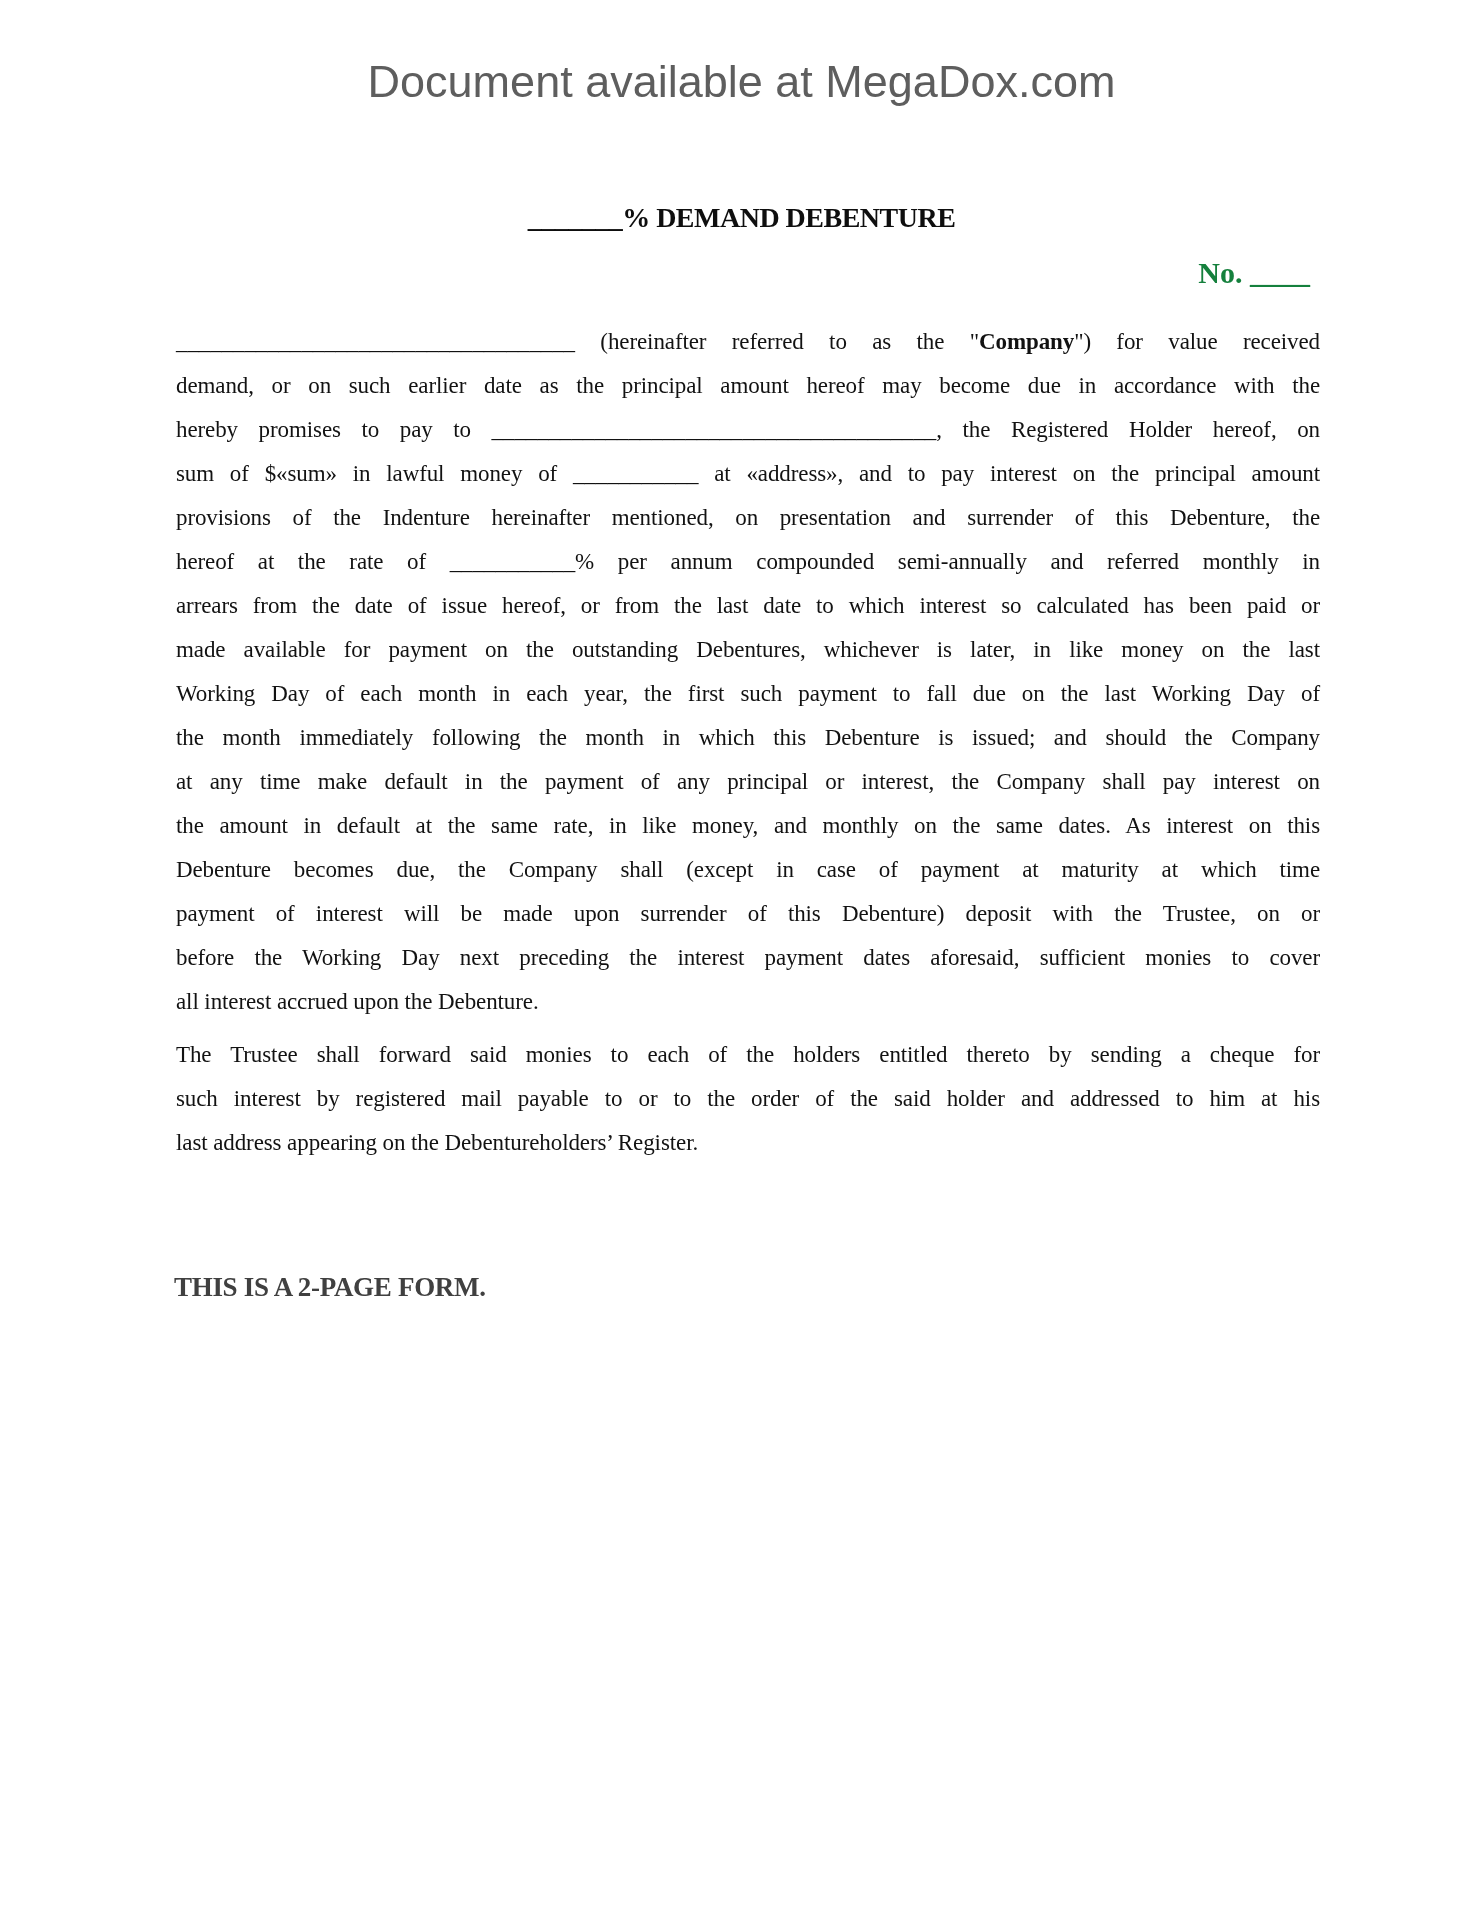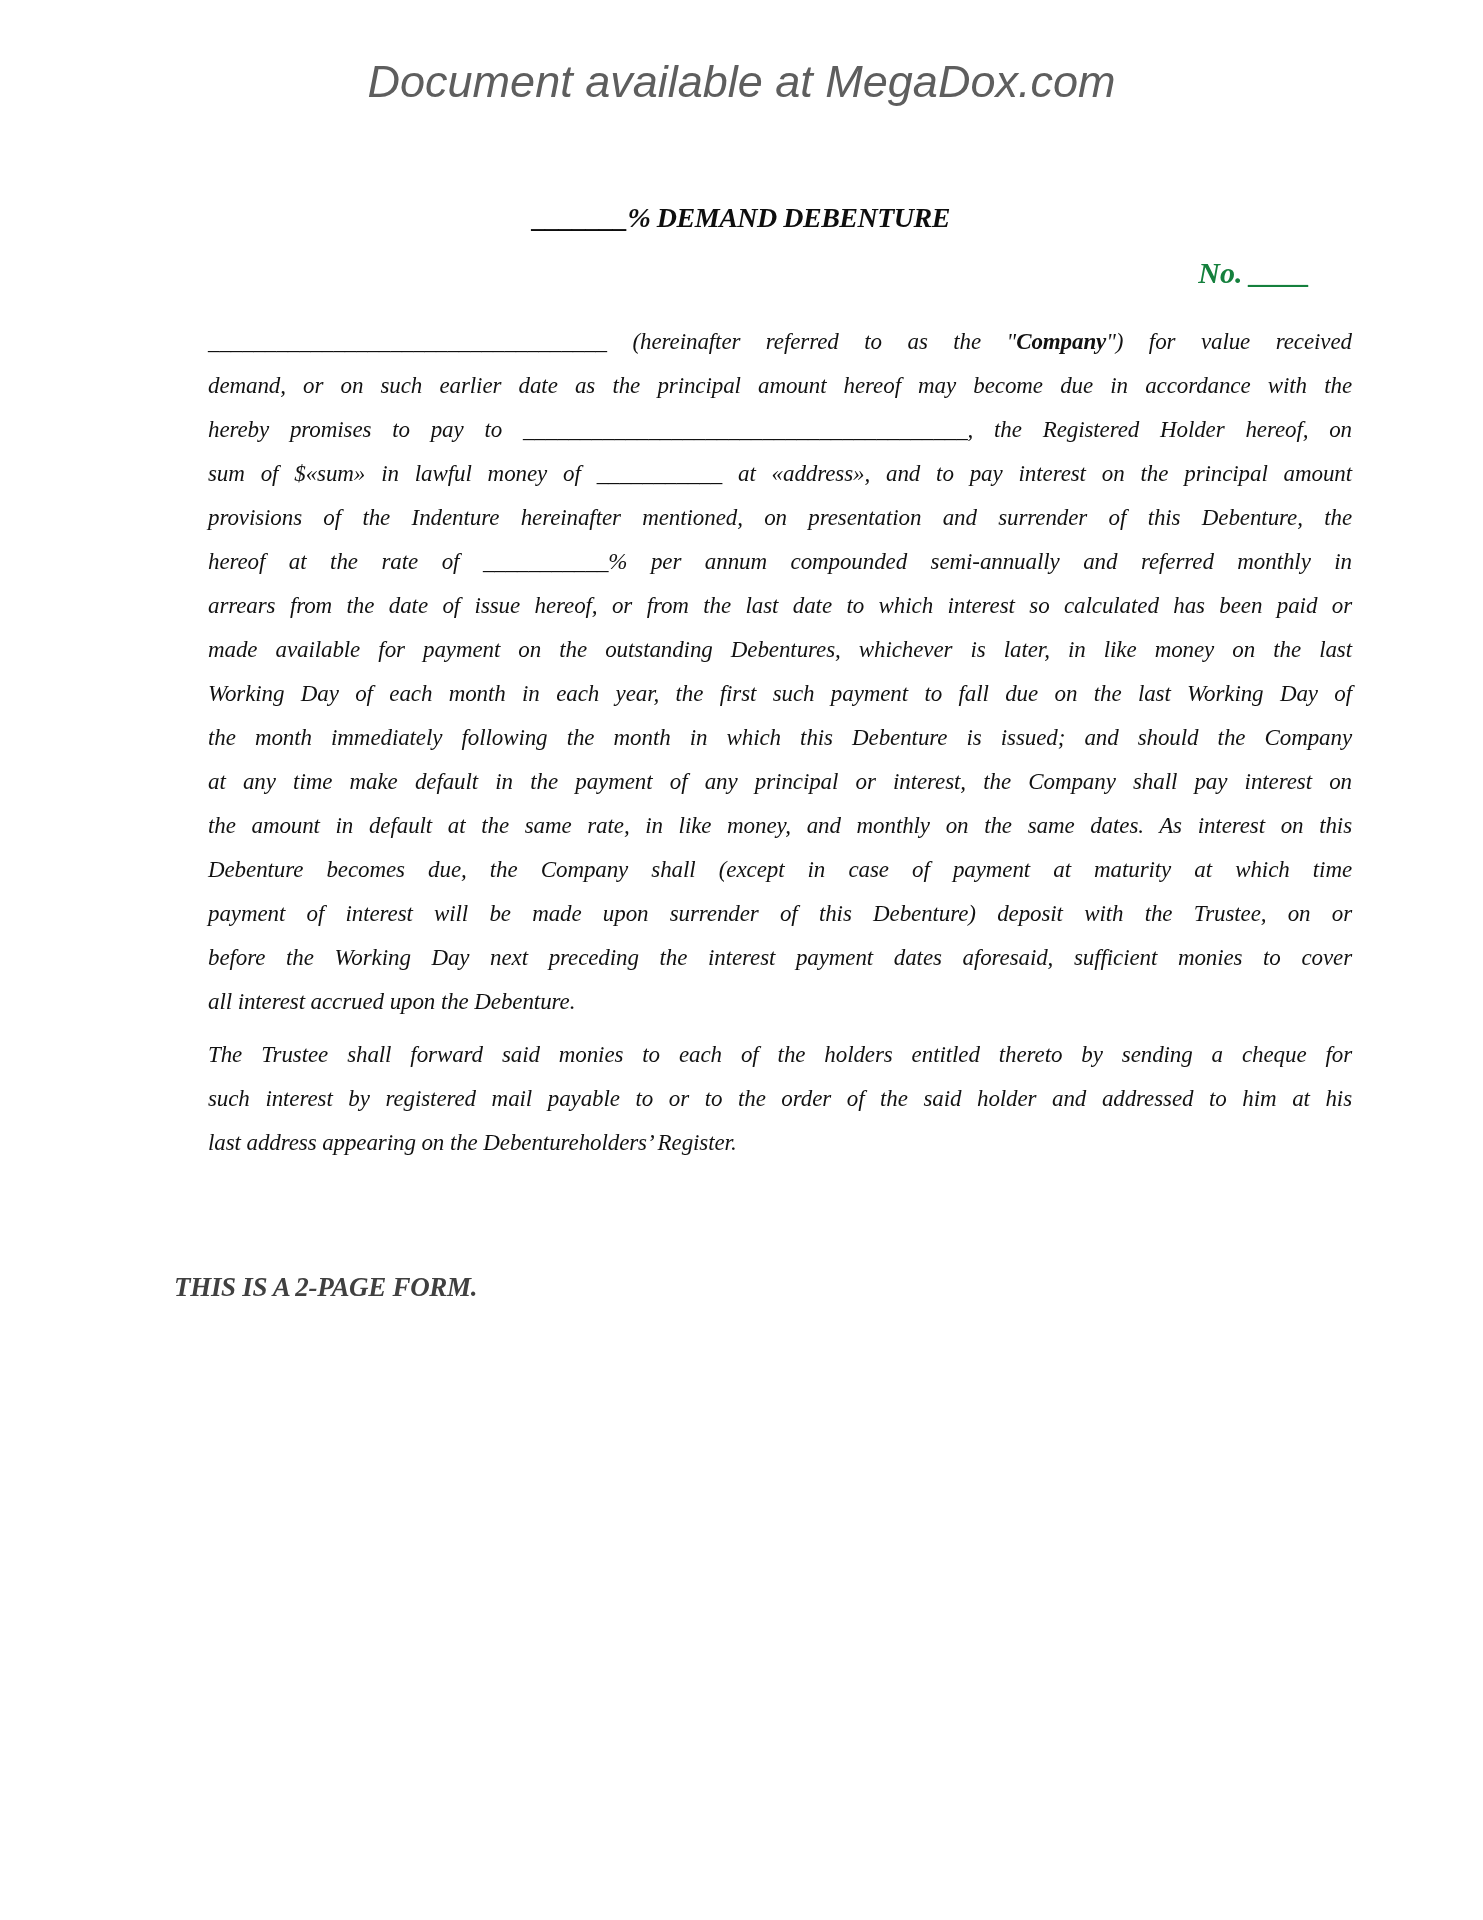--- a/index.html
+++ b/index.html
@@ -7,21 +7,20 @@
     padding: 0;
     background: #ffffff;
   }
   .page {
     position: relative;
     width: 1483px;
     height: 1920px;
     margin: 0 auto;
     background: #ffffff;
     overflow: hidden;
-    font-style: italic;
   }
   .watermark {
     position: absolute;
     top: 56px;
     left: 0;
     width: 100%;
     text-align: center;
     font-family: "Liberation Sans", sans-serif;
     font-size: 45px;
     font-weight: 400;
@@ -54,21 +53,20 @@
   }
   .doc-number .blank { font-weight: 700; }
   .body-block {
     position: absolute;
     left: 176px;
     width: 1144px;
     font-family: "Liberation Serif", "DejaVu Serif", serif;
     font-size: 23px;
     color: #121212;
     letter-spacing: -0.1px;
-    margin-left: 32px;
   }
   .para .line {
     height: 44px;
     line-height: 44px;
     text-align: justify;
     text-align-last: justify;
     white-space: normal;
     overflow: visible;
   }
   .para .line.last {

